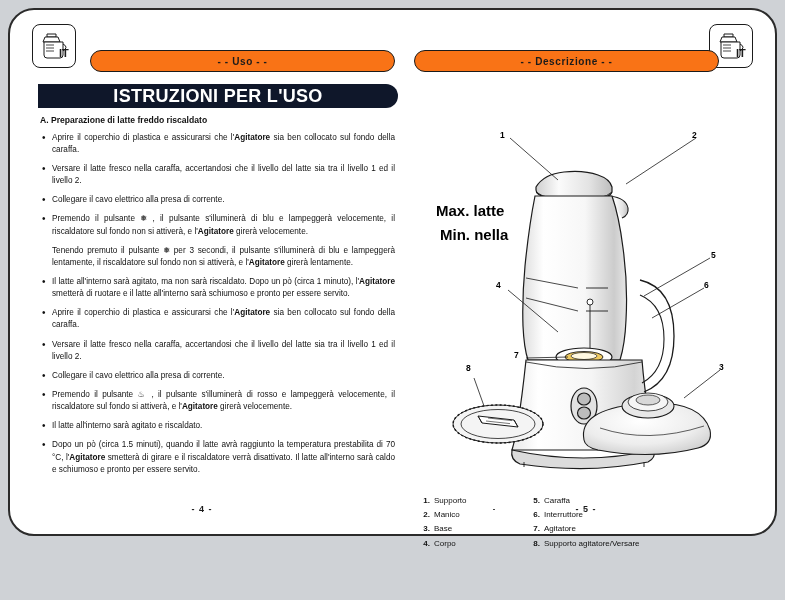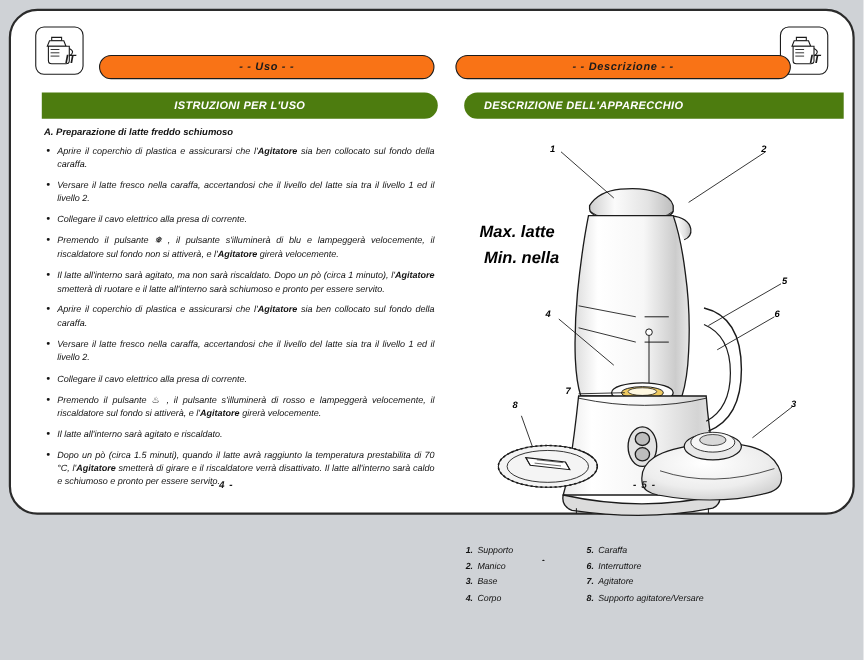--- a/index.html
+++ b/index.html
@@ -3,26 +3,25 @@
 <meta charset="utf-8">
 <style>
   html,body{margin:0;padding:0;}
   body{
     width:785px;height:600px;overflow:hidden;
     background:#cfd2d6;
     font-family:"Liberation Sans",sans-serif;
     color:#000;
   }
   .page{
-    position:absolute;left:8px;top:8px;width:769px;height:460px;
+    position:absolute;left:8px;top:8px;width:769px;height:528px;
     background:#ffffff;
     border:2px solid #2b2b2b;
     border-radius:26px;
     box-sizing:border-box;
-    font-style:italic;
   }
   .spread{
     position:absolute;left:0;top:0;right:0;bottom:0;
   }
   
   .badge{
     position:absolute;width:44px;height:44px;
     border:1.5px solid #1b1b1b;border-radius:8px;background:#fff;
     box-sizing:border-box;
   }
@@ -35,23 +34,23 @@
     border:1.5px solid #1b1b1b;border-radius:11px;background:#f97316;
     box-sizing:border-box;
     display:flex;align-items:center;justify-content:center;
     font-size:10px;font-weight:bold;letter-spacing:.6px;color:#1b1b1b;
   }
   .tab.left{left:80px;top:40px;width:305px;}
   .tab.right{left:404px;top:40px;width:305px;}
   
   .titlebar{
     position:absolute;height:24px;
-    background:#4d7c0f;color:#fff;
+    background:#0f172a;color:#fff;
     display:flex;align-items:center;
-    font-size:10px;font-weight:bold;letter-spacing:.3px;
+    font-size:18px;font-weight:bold;letter-spacing:.3px;
     box-sizing:border-box;
   }
   .titlebar.left{left:28px;top:74px;width:360px;justify-content:center;
     border-radius:0 12px 12px 0;}
   .titlebar.right{left:412px;top:74px;width:345px;padding-left:18px;
     border-radius:12px 0 0 12px;}
   
   .col-left{
     position:absolute;left:30px;top:104px;width:355px;
     font-size:8.2px;line-height:1.48;color:#111;
@@ -126,29 +125,29 @@
           <path d="M13 20 h8 M13 23 h8 M13 26 h8" stroke-width="0.8"></path>
         </g>
         <text x="26" y="32" font-family="Liberation Sans, sans-serif" font-size="11" font-weight="bold" fill="#1b1b1b">IT</text>
       </svg>
     </div>
 
     <div class="tab left">- - Uso - -</div>
     <div class="tab right">- - Descrizione - -</div>
 
     <div class="titlebar left">ISTRUZIONI PER L'USO</div>
-    <div class="titlebar right">DESCRIZIONE DELL'APPARECCHIO</div>
 
     <div class="col-left">
-      <p class="sec-head">A. Preparazione di latte freddo schiumoso</p>
+      <p class="sec-head">A. Preparazione di latte freddo riscaldato</p>
       <ul class="bullets">
         <li>Aprire il coperchio di plastica e assicurarsi che l'<span class="b">Agitatore</span> sia ben collocato sul fondo della caraffa.</li>
         <li>Versare il latte fresco nella caraffa, accertandosi che il livello del latte sia tra il livello 1 ed il livello 2.</li>
         <li>Collegare il cavo elettrico alla presa di corrente.</li>
         <li>Premendo il pulsante  ❅ , il pulsante s'illuminerà di blu e lampeggerà velocemente, il riscaldatore sul fondo non si attiverà, e l'<span class="b">Agitatore</span> girerà velocemente.</li>
+        <li class="nobul">Tenendo premuto il pulsante ❅ per 3 secondi, il pulsante s'illuminerà di blu e lampeggerà lentamente, il riscaldatore sul fondo non si attiverà, e l'<span class="b">Agitatore</span> girerà lentamente.</li>
         <li>Il latte all'interno sarà agitato, ma non sarà riscaldato. Dopo un pò (circa 1 minuto), l'<span class="b">Agitatore</span> smetterà di ruotare e il latte all'interno sarà schiumoso e pronto per essere servito.</li>
       </ul>
 
       <ul class="bullets">
         <li>Aprire il coperchio di plastica e assicurarsi che l'<span class="b">Agitatore</span> sia ben collocato sul fondo della caraffa.</li>
         <li>Versare il latte fresco nella caraffa, accertandosi che il livello del latte sia tra il livello 1 ed il livello 2.</li>
         <li>Collegare il cavo elettrico alla presa di corrente.</li>
         <li>Premendo il pulsante  ♨ , il pulsante s'illuminerà di rosso e lampeggerà velocemente, il riscaldatore sul fondo si attiverà, e l'<span class="b">Agitatore</span> girerà velocemente.</li>
         <li>Il latte all'interno sarà agitato e riscaldato.</li>
         <li>Dopo un pò (circa 1.5 minuti), quando il latte avrà raggiunto la temperatura prestabilita di 70 °C, l'<span class="b">Agitatore</span> smetterà di girare e il riscaldatore verrà disattivato. Il latte all'interno sarà caldo e schiumoso e pronto per essere servito.</li>

